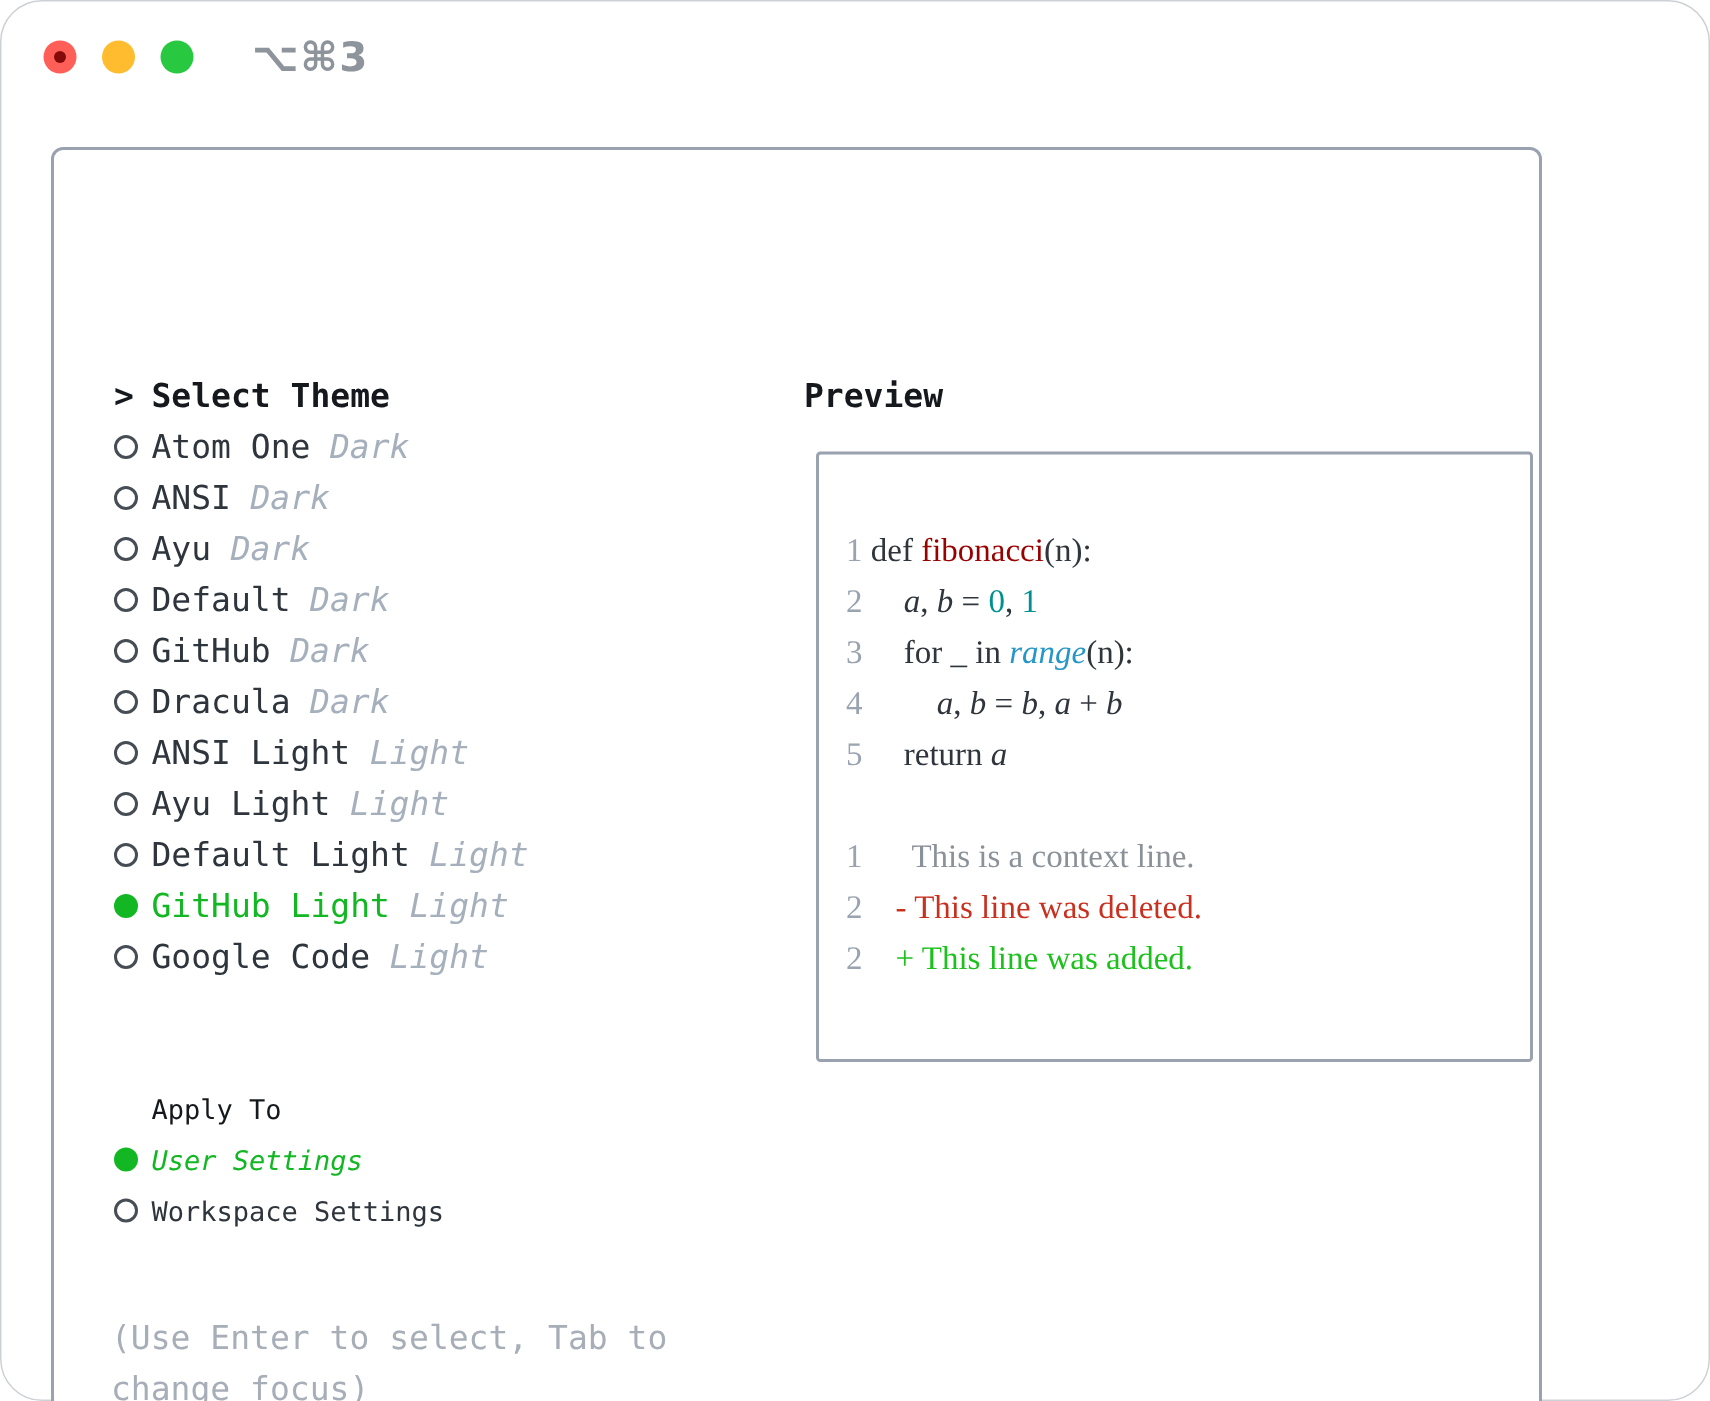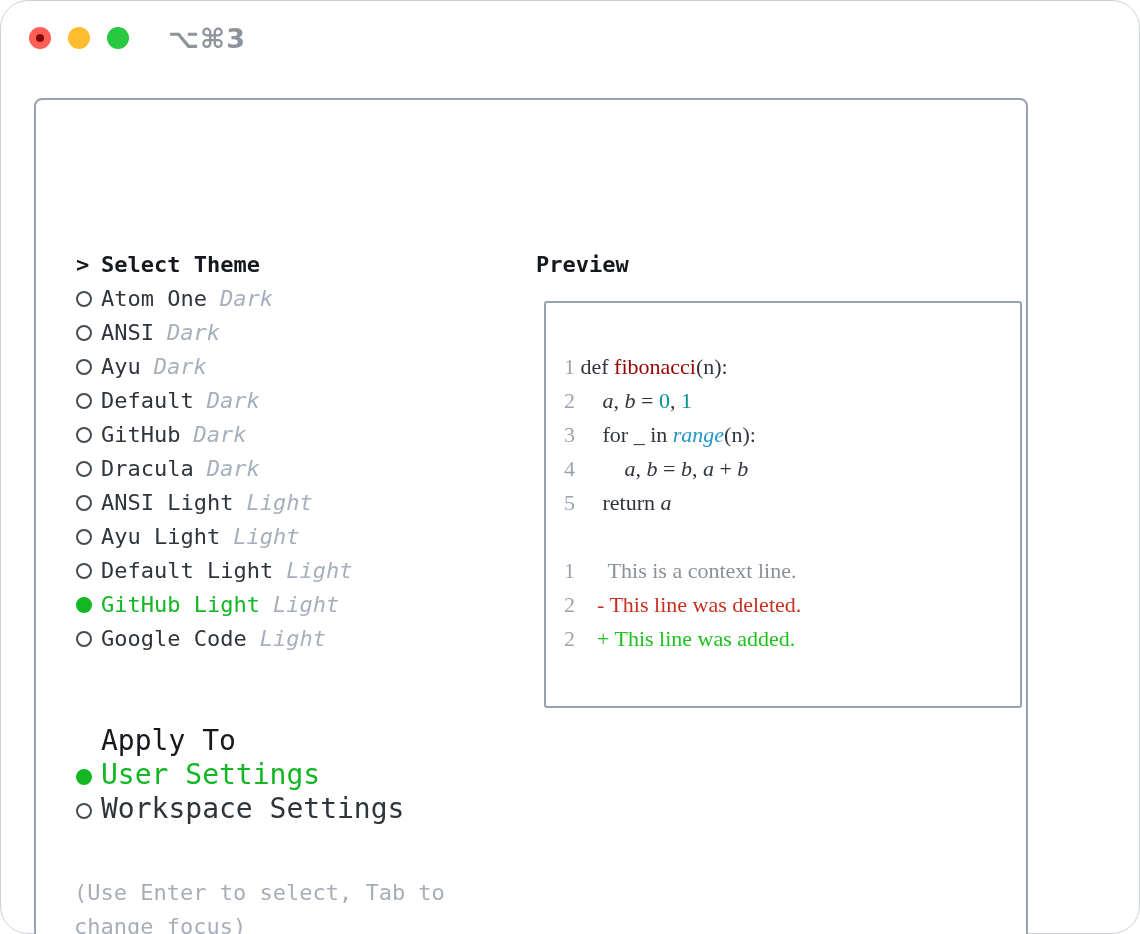--- a/index.html
+++ b/index.html
@@ -41,25 +41,25 @@
   .prompt{font-weight:700; color:var(--heading);}
   .list-heading{font-weight:700; color:var(--heading);}
   .plain-heading{color:var(--heading);}
   .circle{display:inline-block; width:16px; height:16px; border:2px solid var(--circle-stroke);
     border-radius:50%; vertical-align:-1px;}
   .circle.filled{background:var(--green); border-color:var(--green);}
   .t-name{color:var(--text-dark);}
   .t-name.selected{color:var(--green);}
   .t-variant{color:var(--muted); font-style:italic; margin-left:13px;}
 
-  .apply-section{position:absolute; left:40px; top:624px; font-size:28px; line-height:34px;
+  .apply-section{position:absolute; left:40px; top:624px; font-size:18px; line-height:34px;
     color:var(--text-dark); white-space:nowrap;}
   .apply-heading{padding-left:25px;}
   .apply-label{color:var(--text-dark);}
-  .apply-label.selected{color:var(--green);}
+  .apply-label.selected{color:var(--green);font-style:italic;}
 
   .hint{position:absolute; left:38px; top:776px; font-size:22px; line-height:34px;
     color:var(--hint); white-space:nowrap;}
 
   
   .preview-heading{position:absolute; left:500px; top:148px; font-size:22px; line-height:34px;
     font-weight:700; color:var(--heading);}
   .preview-box{position:absolute; left:508px; top:201px; width:478px; height:407px;
     border:2px solid var(--panel-border); border-radius:3px; background:#fff;}
   .preview-code{position:absolute; left:18px; top:47px; font-size:22px; line-height:34px;}

